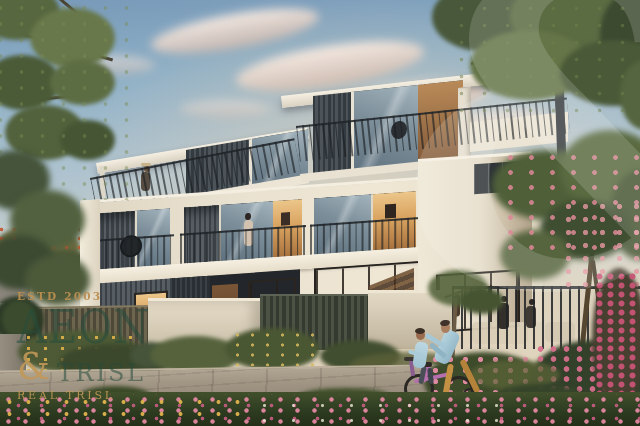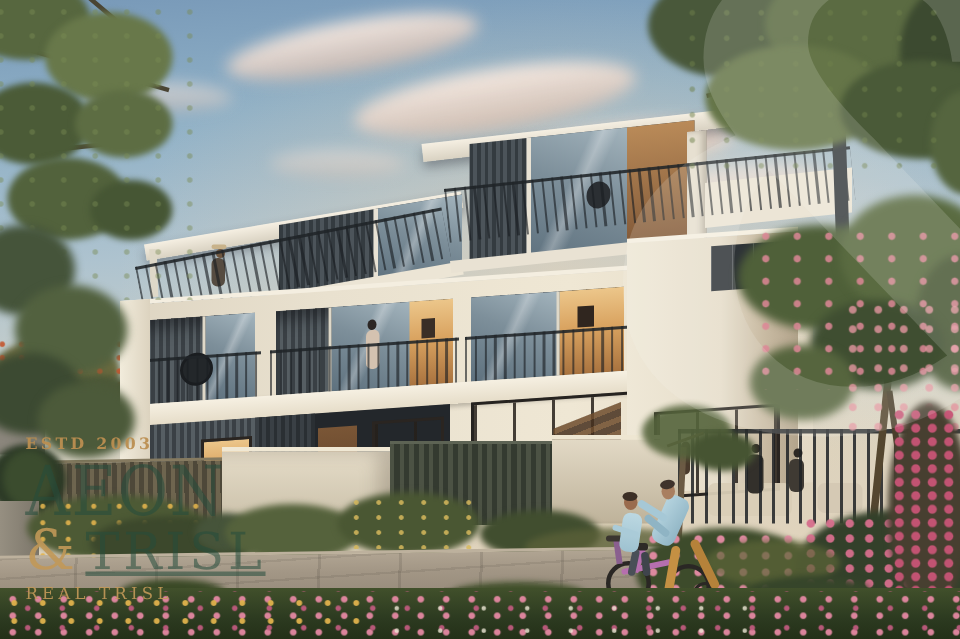--- a/index.html
+++ b/index.html
@@ -25,21 +25,21 @@
   .dots{position:absolute;}
   .fig{position:absolute;border-radius:4px;}
   .head{position:absolute;border-radius:50%;}
   .wm{position:absolute;pointer-events:none;}
   #wm-logo{left:17px;top:291px;line-height:1;}
   .wm-estd{font-size:10.5px;font-weight:bold;letter-spacing:2.2px;color:rgba(186,142,80,.95);}
   .wm-aeon{font-size:41px;letter-spacing:1px;color:rgba(36,76,60,.55);
            transform:scaleY(1.12);transform-origin:0 0;margin-top:3px;}
   .wm-row{display:flex;align-items:flex-end;gap:7px;margin-top:2px;}
   .wm-amp2{font-size:37px;color:rgba(193,152,88,.9);}
-  .wm-trisl{font-size:34px;letter-spacing:2.5px;color:rgba(36,76,60,.55);text-decoration:underline;}
+  .wm-trisl{font-size:24px;letter-spacing:2.5px;color:rgba(36,76,60,.55);}
   .wm-tag{margin-top:5px;font-size:11px;letter-spacing:2.8px;color:rgba(193,152,88,.92);}
   #wm-amp{left:398px;top:-118px;font-size:430px;color:rgba(250,247,242,.16);font-weight:bold;}
 </style>
 </head>
 <body>
 
 <div id="stage">
 
   <div class="abs" style="inset:0;
        background:linear-gradient(176deg,#7899b8 0%,#8fb0c6 18%,#aec3cf 38%,#c9cfc9 55%,#dcd2bd 72%,#e6d6bd 100%);"></div>

